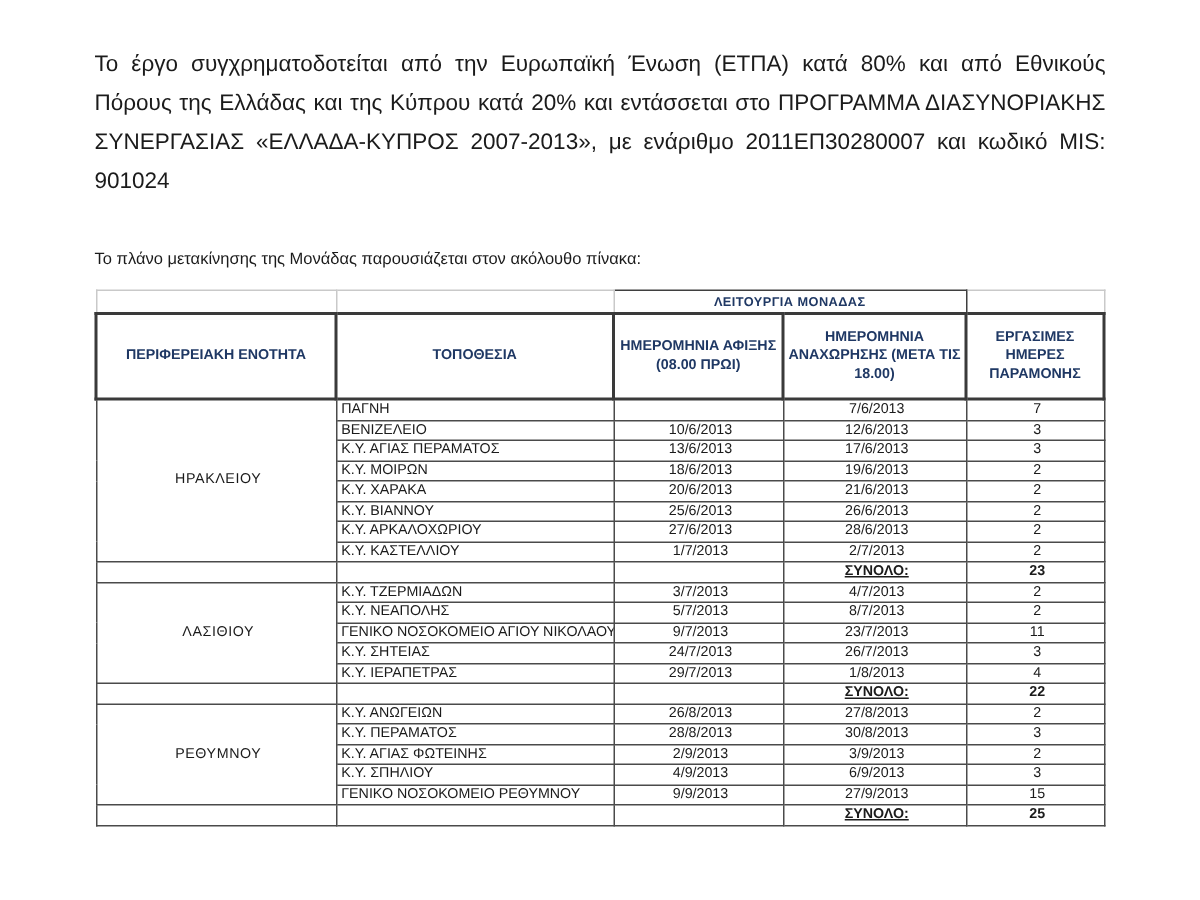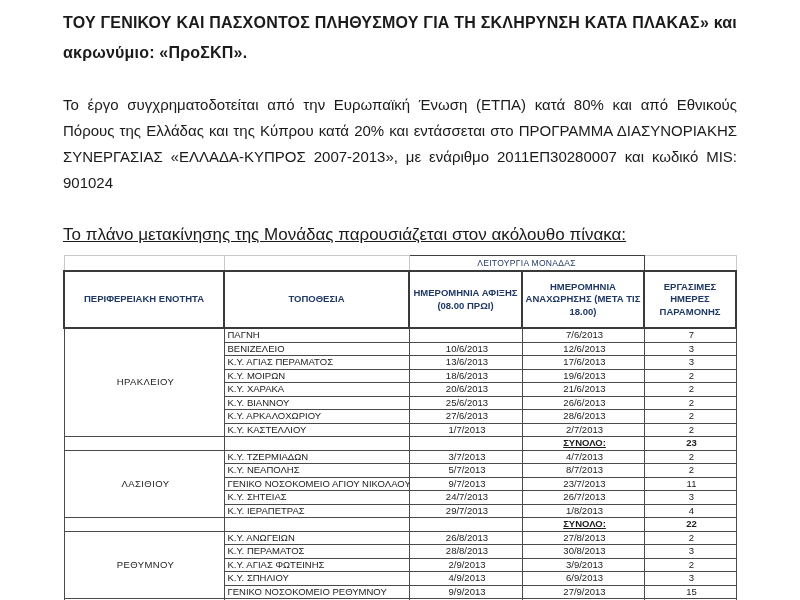--- a/index.html
+++ b/index.html
@@ -14,33 +14,33 @@
     margin: 2px 0 0 0;
     font-size: 16px; font-weight: 700; line-height: 30px;
     letter-spacing: 0.2px;
   }
   .funding-paragraph {
     margin: 24px 0 0 0;
     font-size: 15px; line-height: 26px;
   }
   .table-intro {
     margin: 28px 0 0 0;
-    font-size: 17px; line-height: 22px; text-decoration: underline;
+    font-size: 11px; line-height: 22px;
   }
   table.plan {
     border-collapse: collapse; table-layout: fixed;
     width: 674px; margin-top: 9px;
   }
   table.plan td, table.plan th { overflow: hidden; box-sizing: border-box; }
   
   td.mini { height: 13px; }
   td.mini-light { border: 1px solid #c9c9c9; }
   td.span-head {
     border: 1px solid #3f3f3f;
-    font-weight: 400; font-size: 8.5px; text-align: center;
+    font-weight: 700; font-size: 8.5px; text-align: center;
     line-height: 12px; letter-spacing: 0.3px;
   }
   
   table.plan th {
     border: 2px solid #3a3a3a;
     font-weight: 700; font-size: 9.5px; line-height: 1.3;
     height: 57px; text-align: center; vertical-align: middle;
     padding: 0 2px; white-space: normal;
   }
   
@@ -60,21 +60,20 @@
     font-weight: 700;
   }
   td.total-label-cell { text-align: center; padding: 0; text-decoration: underline; }
   td.total-value-cell { text-align: center; padding: 0; }
 </style>
 </head>
 <body>
 
 <div class="page">
 
-  <p class="para title-continuation">ΤΟΥ ΓΕΝΙΚΟΥ ΚΑΙ ΠΑΣΧΟΝΤΟΣ ΠΛΗΘΥΣΜΟΥ ΓΙΑ ΤΗ ΣΚΛΗΡΥΝΣΗ ΚΑΤΑ ΠΛΑΚΑΣ» και ακρωνύμιο: «ΠροΣΚΠ».</p>
 
   <p class="para funding-paragraph">Το έργο συγχρηματοδοτείται  από την Ευρωπαϊκή Ένωση (ΕΤΠΑ) κατά 80% και από Εθνικούς Πόρους της Ελλάδας και της Κύπρου κατά 20% και εντάσσεται στο ΠΡΟΓΡΑΜΜΑ ΔΙΑΣΥΝΟΡΙΑΚΗΣ ΣΥΝΕΡΓΑΣΙΑΣ «ΕΛΛΑΔΑ-ΚΥΠΡΟΣ 2007-2013», με ενάριθμο 2011ΕΠ30280007 και κωδικό MIS: 901024</p>
 
   <p class="table-intro">Το πλάνο μετακίνησης της Μονάδας παρουσιάζεται στον ακόλουθο πίνακα:</p>
 
   <table class="plan">
     <colgroup>
       <col style="width:160px">
       <col style="width:185px">
       <col style="width:113px">

